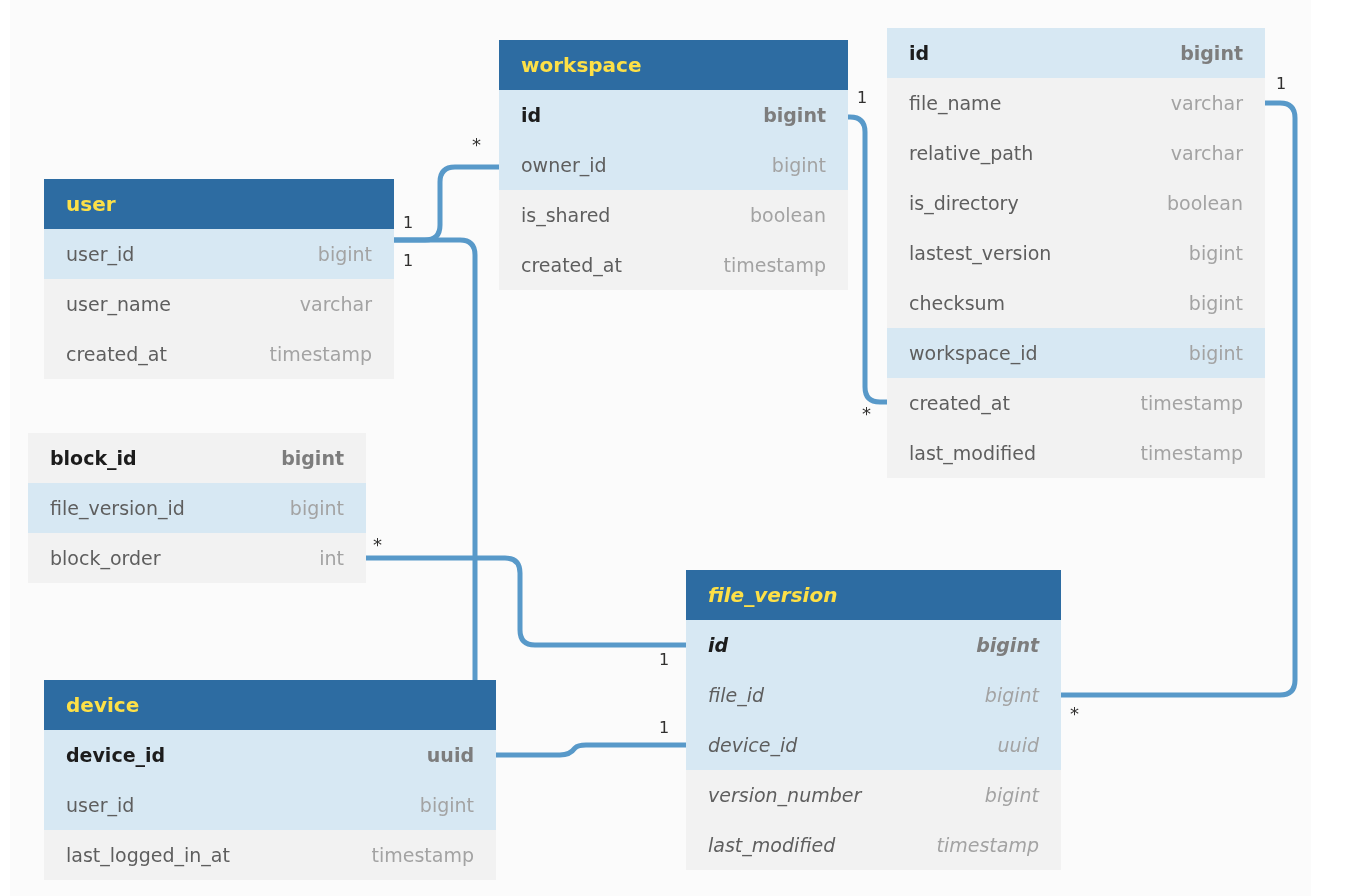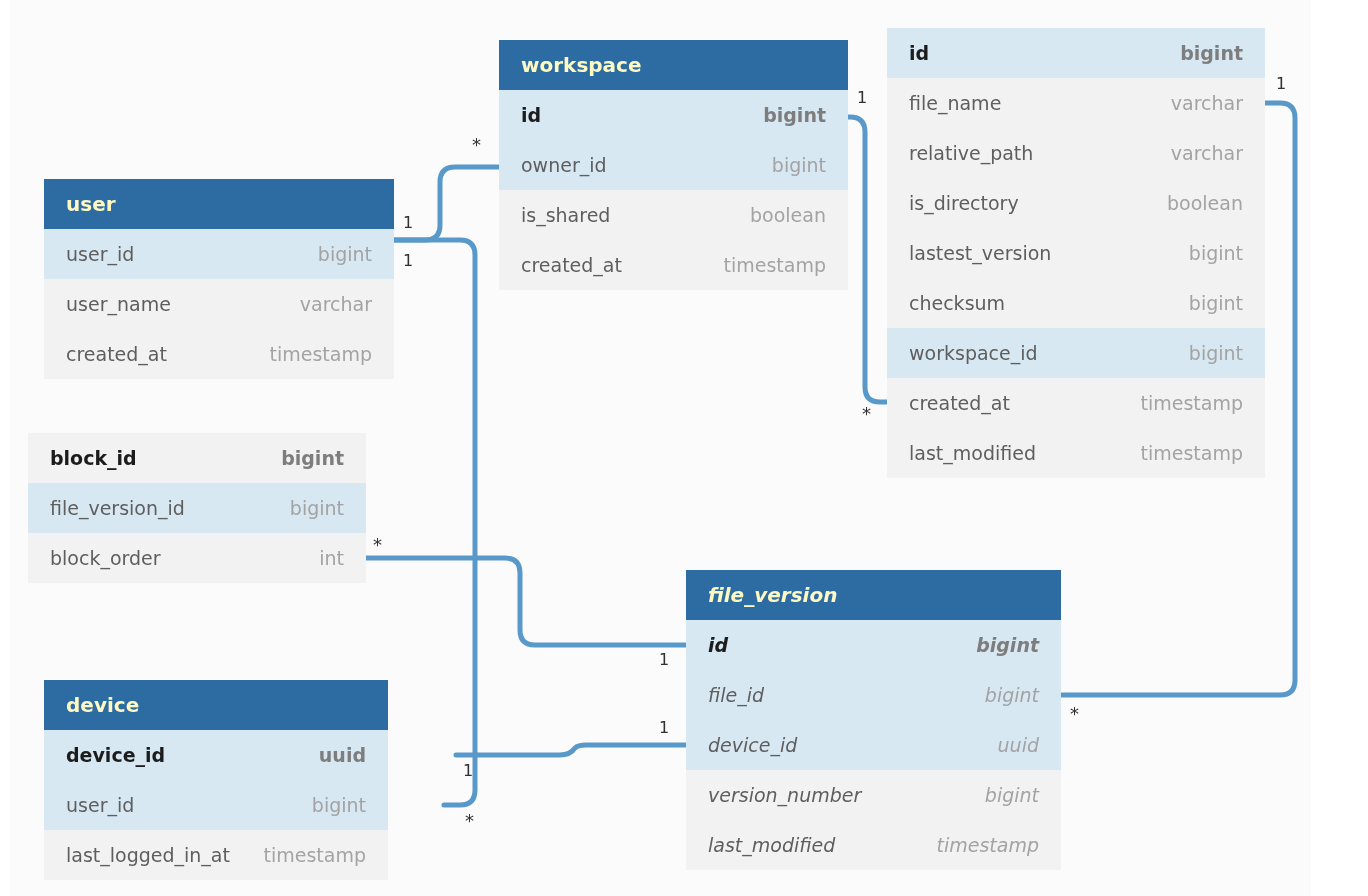--- a/index.html
+++ b/index.html
@@ -56,21 +56,21 @@
   .card-label.star {
     font-size: 18px;
   }
 
   .entity {
     position: absolute;
     box-sizing: border-box;
   }
   .entity-header {
     background: #2d6ca2;
-    color: #fef9c3;
+    color: #fde047;
     font-size: 20px;
     font-weight: bold;
     height: 50px;
     line-height: 50px;
     padding: 0 22px;
     box-sizing: border-box;
     overflow: hidden;
     white-space: nowrap;
   }
   .entity-body {
@@ -225,21 +225,21 @@
           <div class="field-row hl">
             <span class="field-name">file_version_id</span>
             <span class="field-type">bigint</span>
           </div>
           <div class="field-row">
             <span class="field-name">block_order</span>
             <span class="field-type">int</span>
           </div>
         </div>
       </div>
-      <div class="entity" style="left: 44px; top: 680px; width: 344px;">
+      <div class="entity" style="left: 44px; top: 680px; width: 452px;">
         <div class="entity-header">device</div>
         <div class="entity-body">
           <div class="field-row hl pk">
             <span class="field-name">device_id</span>
             <span class="field-type">uuid</span>
           </div>
           <div class="field-row hl">
             <span class="field-name">user_id</span>
             <span class="field-type">bigint</span>
           </div>

